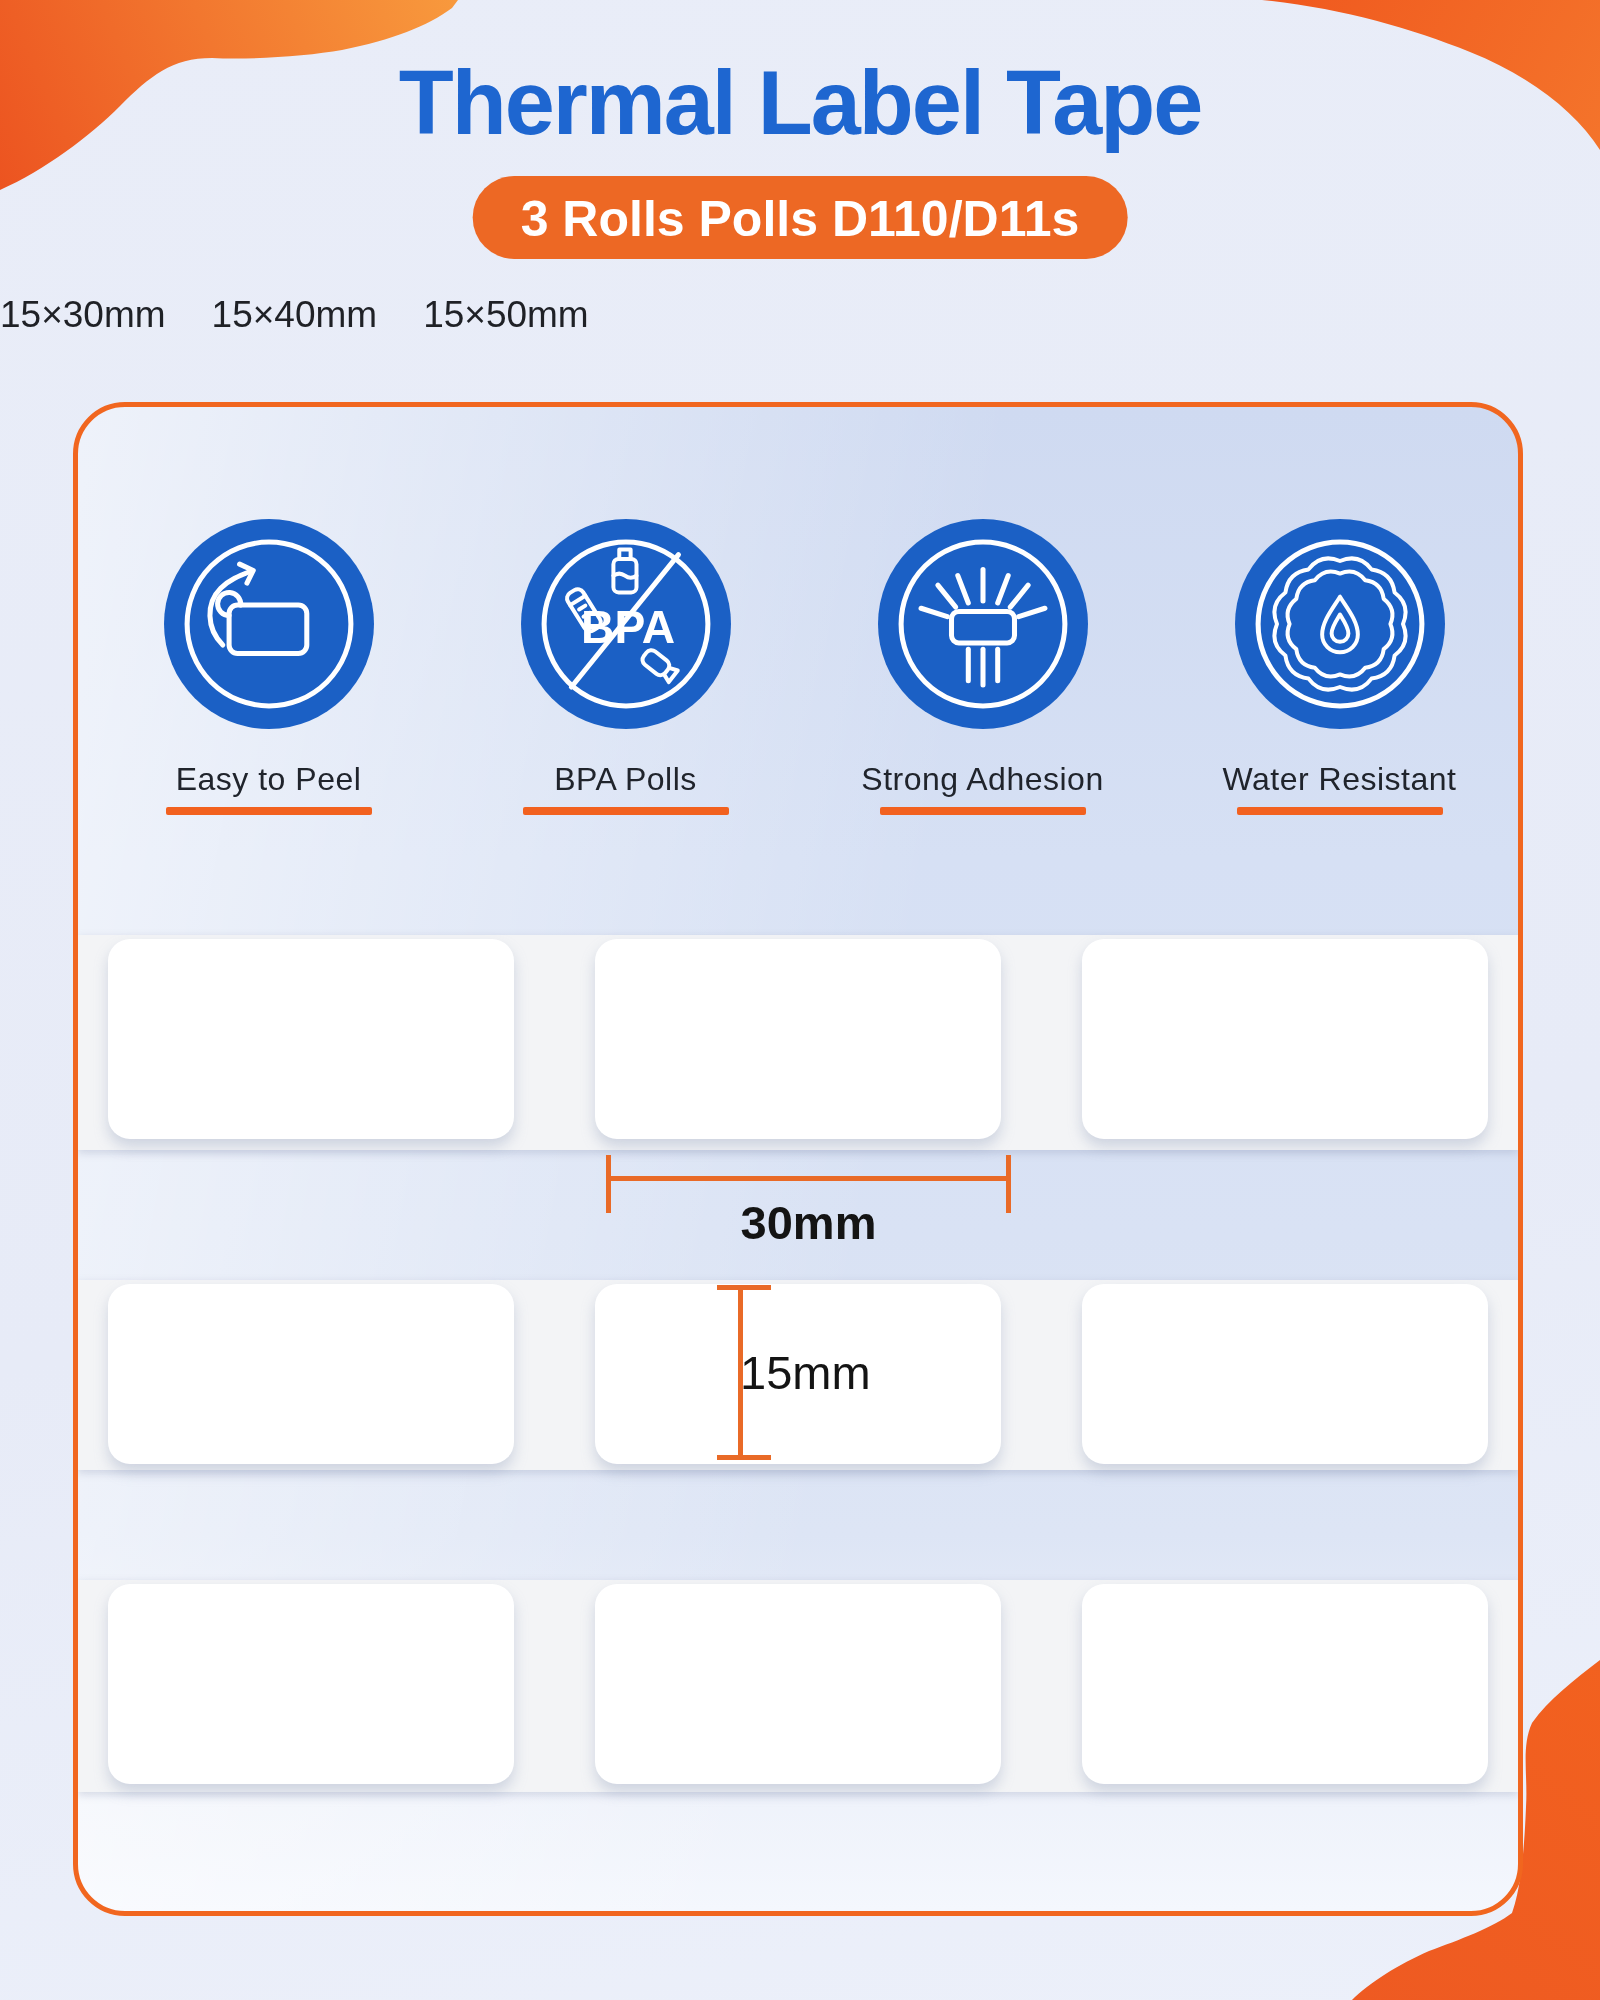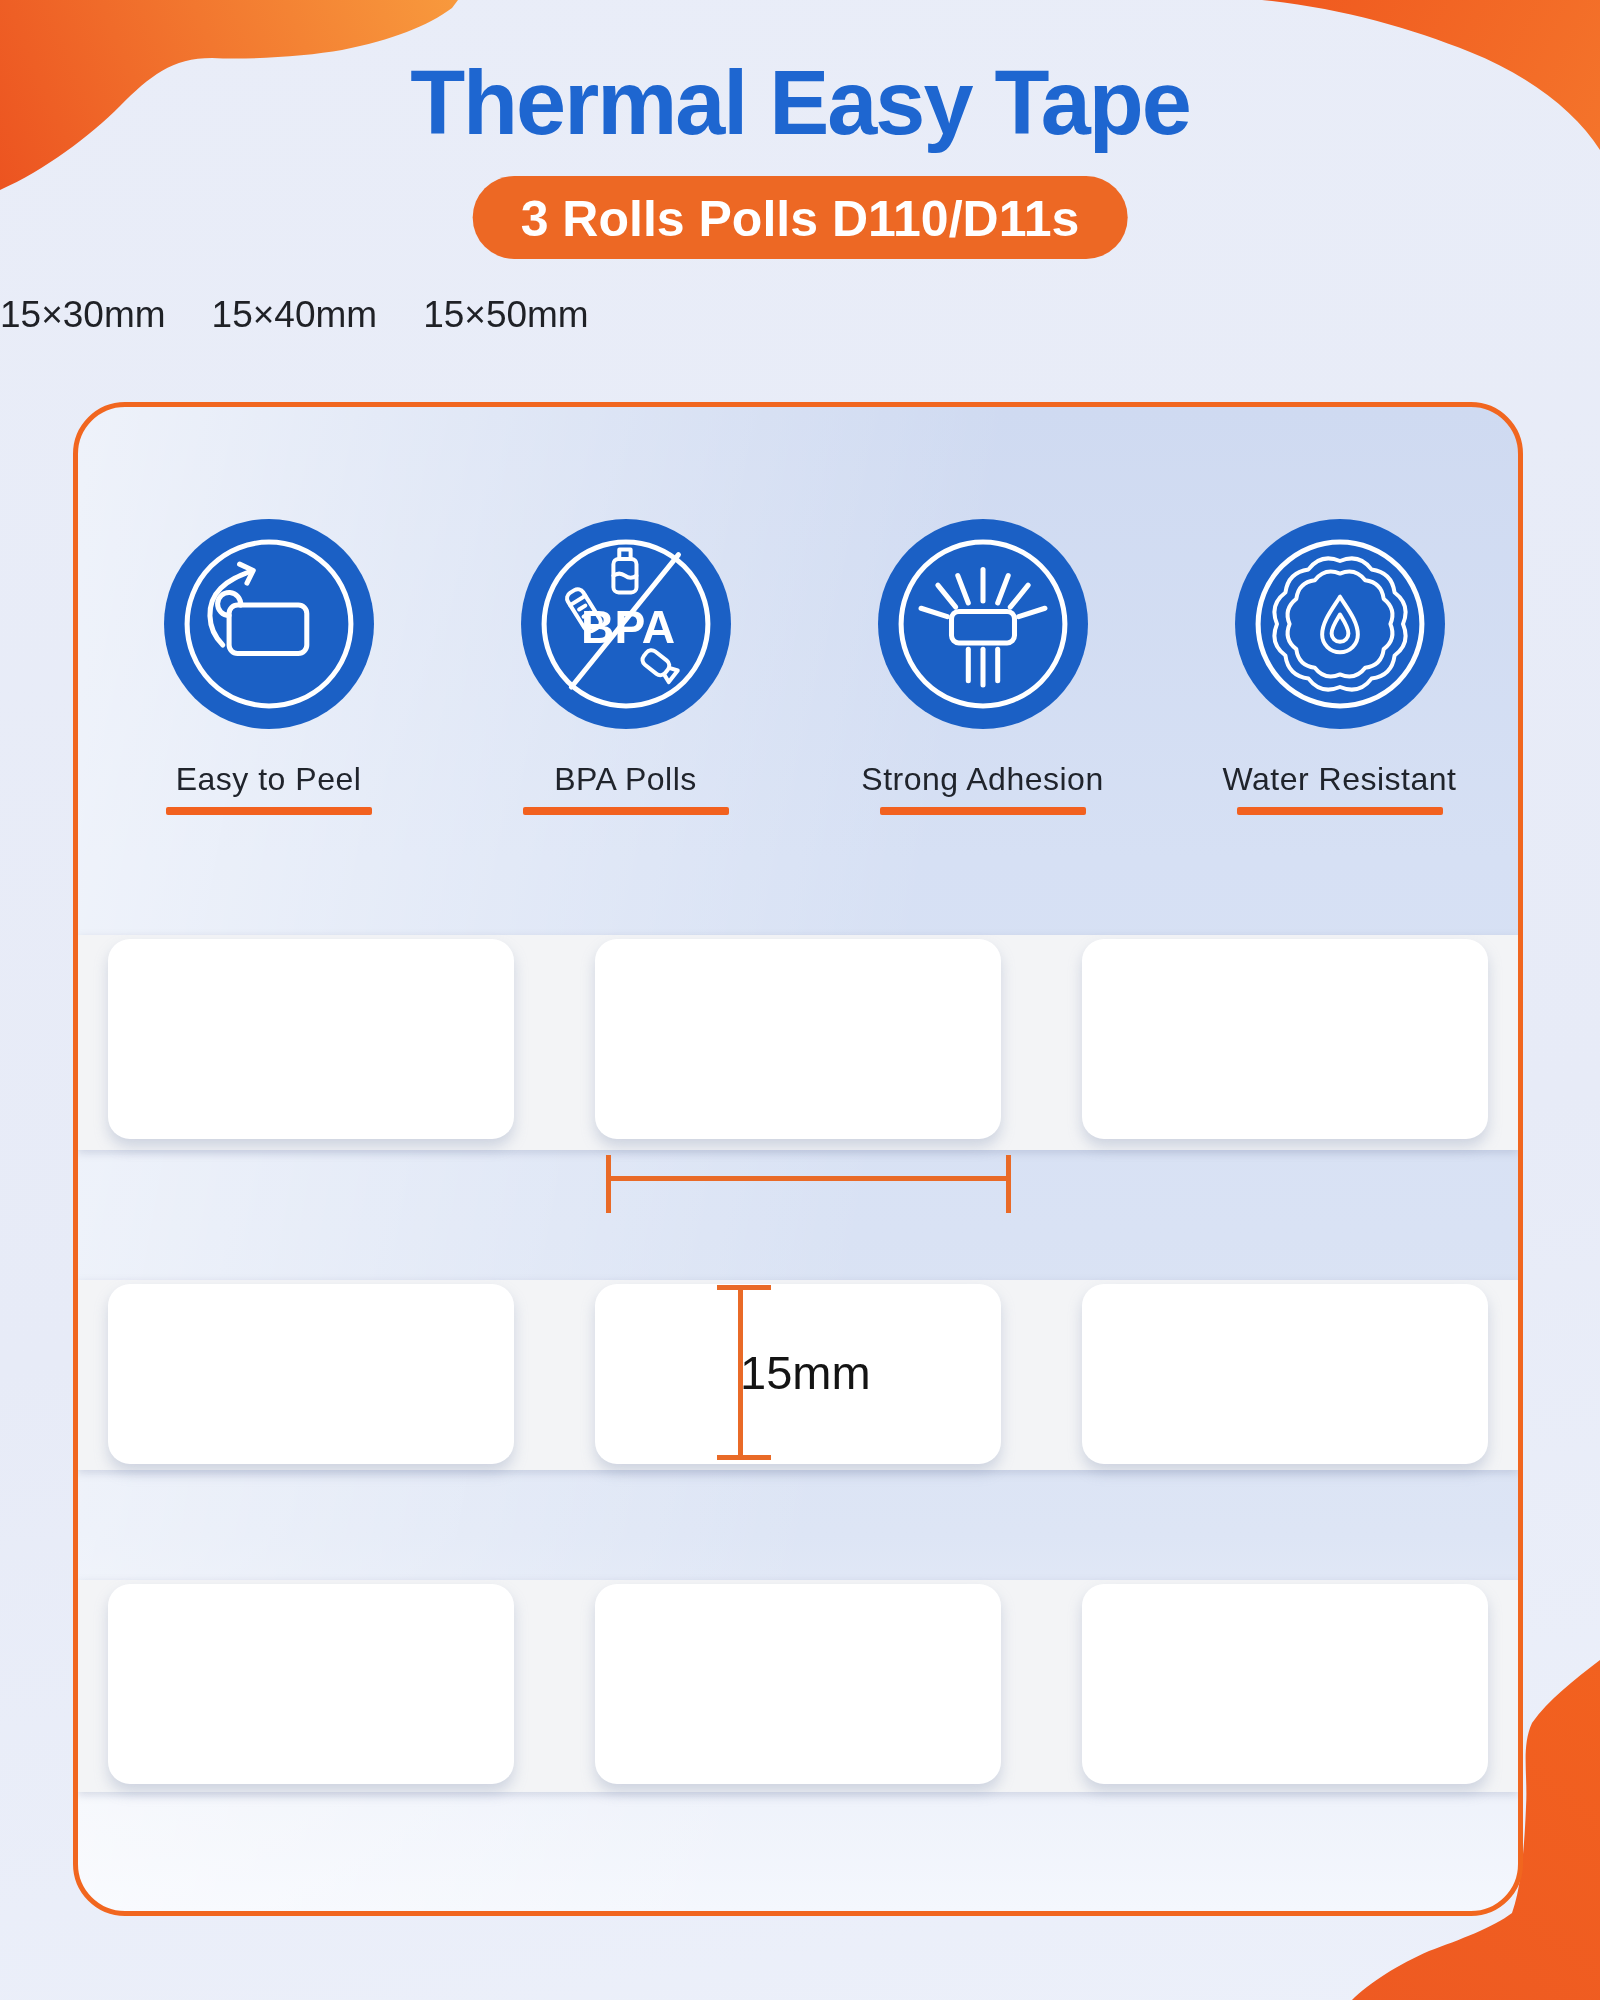--- a/index.html
+++ b/index.html
@@ -118,21 +118,21 @@
 <svg class="blob blob-br" width="256" height="345" viewBox="0 0 256 345">
   <defs>
     <linearGradient id="gbr" x1="256" y1="0" x2="0" y2="345" gradientUnits="userSpaceOnUse">
       <stop offset="0" stop-color="#f2611f"></stop>
         <stop offset="1" stop-color="#ee5a22"></stop>
     </linearGradient>
   </defs>
   <path d="M256,5 C230,25 204,45 188,68 C177,92 184,120 182,152 C180,202 176,236 168,258 C150,272 115,285 85,296 C55,309 25,328 8,345 H256 Z" fill="url(#gbr)"></path>
 </svg>
 
-<div class="title">Thermal Easy Tape</div>
+<div class="title">Thermal Label Tape</div>
 <div class="badge">3 Rolls Polls D110/D11s</div>
 <div class="sizes">
   <span>15×30mm</span>
   <span>15×40mm</span>
   <span>15×50mm</span>
 </div>
 
 <div class="panel">
 
   <div class="features-row">
@@ -227,20 +227,21 @@
   <div class="strip strip-3">
     <div class="card"></div>
     <div class="card"></div>
     <div class="card"></div>
   </div>
 
   <div class="dim-h">
     <span class="tick left"></span>
     <span class="tick right"></span>
   </div>
+  <div class="dim-h-text">30mm</div>
 
   <div class="dim-v">
     <span class="cap top"></span>
     <span class="cap bottom"></span>
   </div>
   <div class="dim-v-text">15mm</div>
 
 </div>
 
 </body></html>

